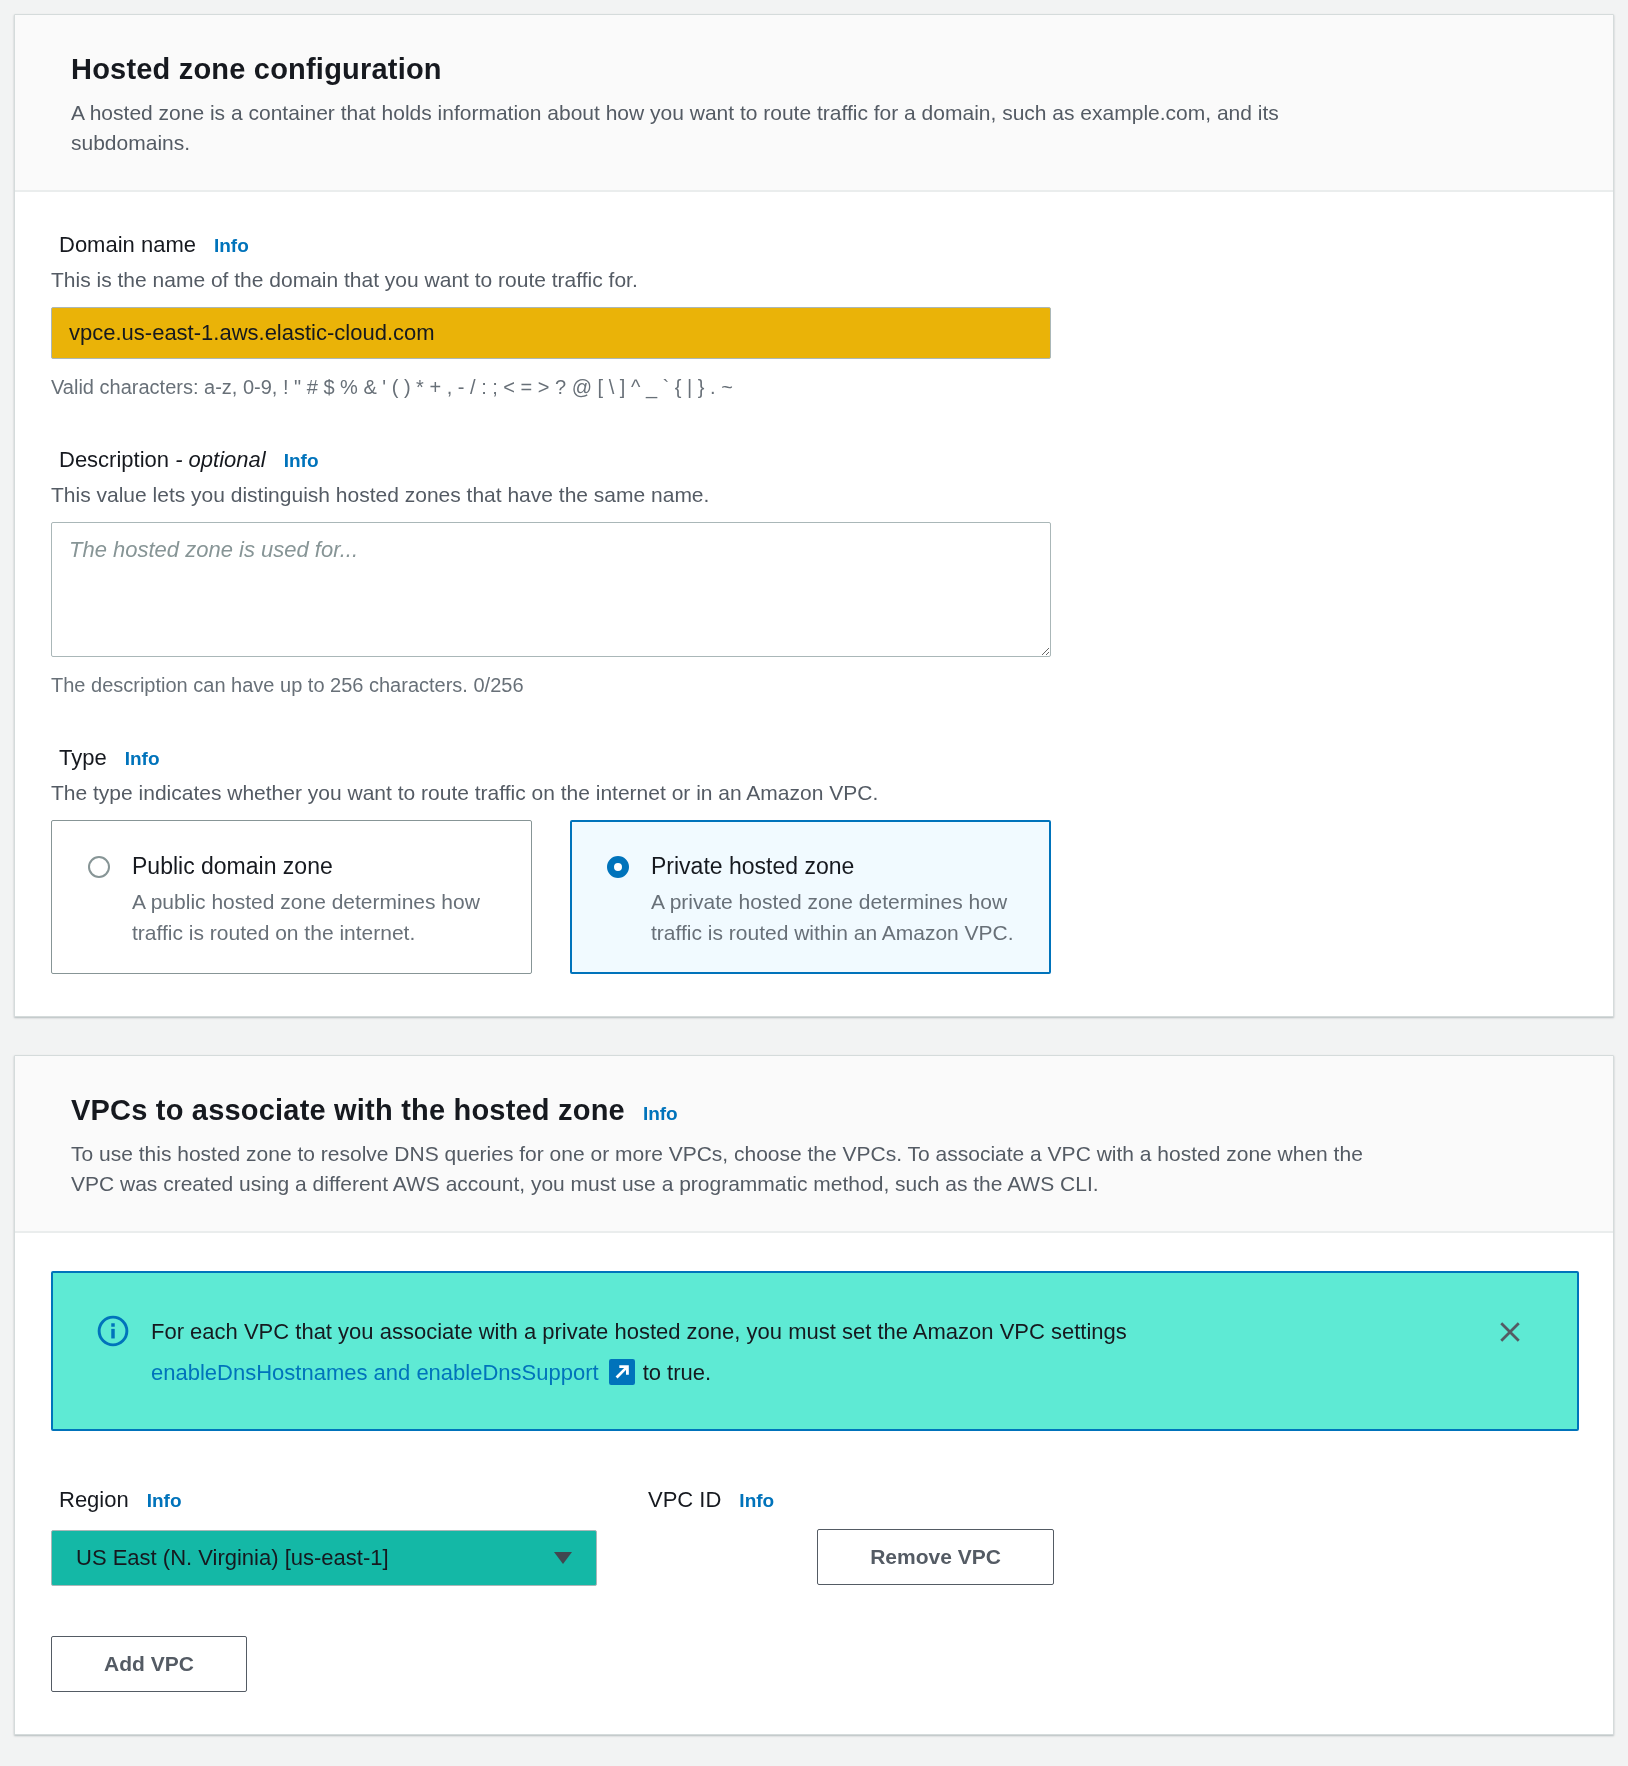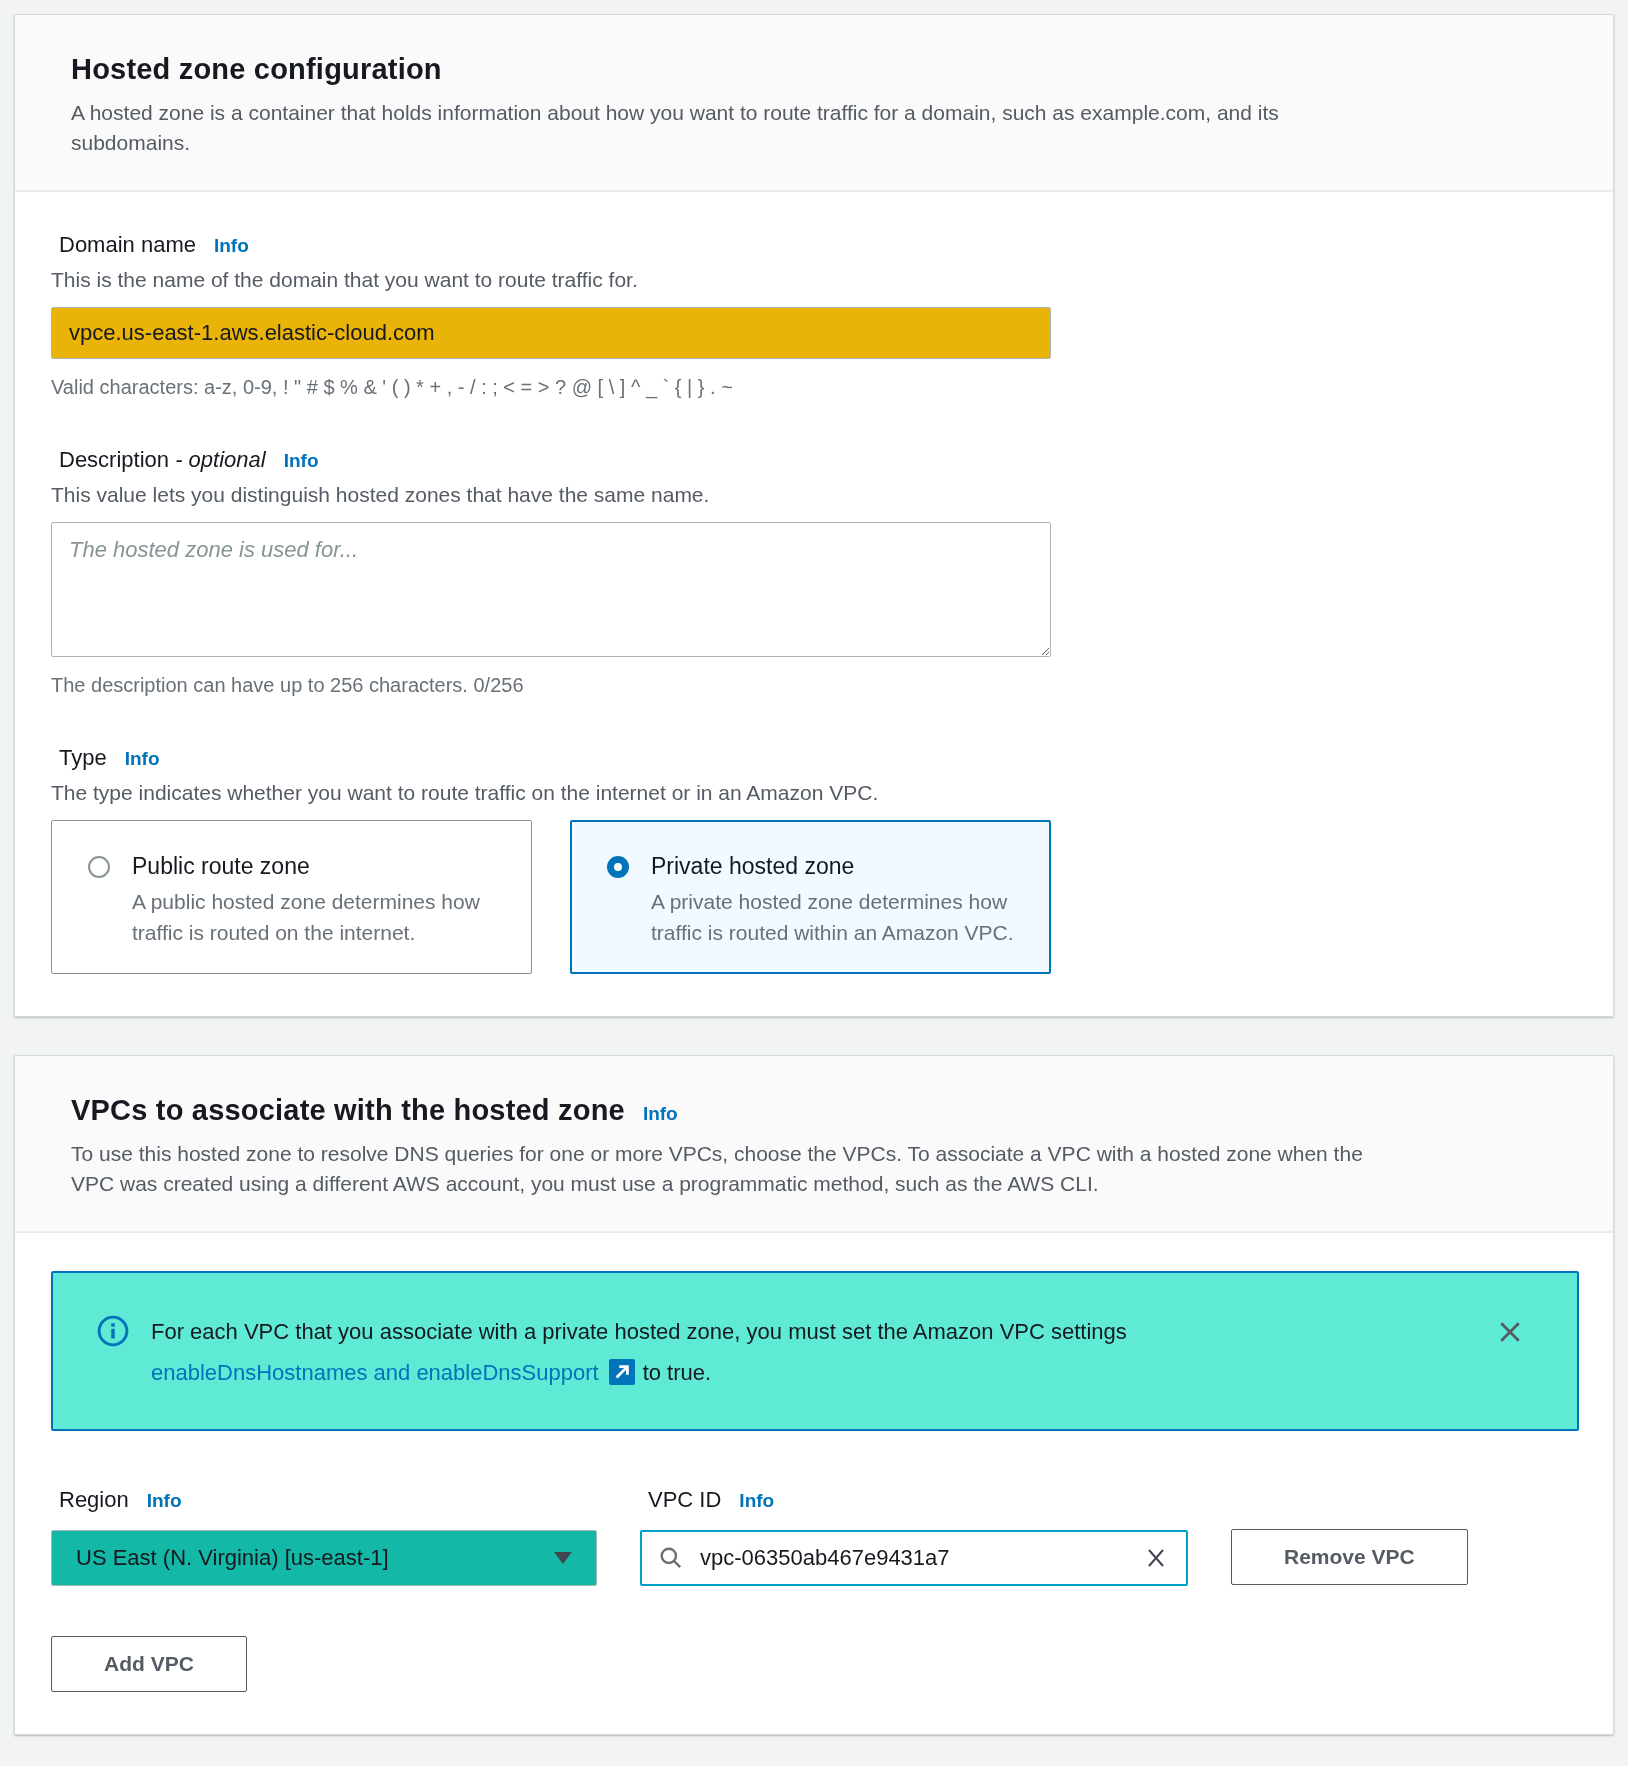--- a/index.html
+++ b/index.html
@@ -127,21 +127,21 @@
       <div class="field">
         <div class="label-row">
           <span class="label">Type</span>
           <a class="info-link">Info</a>
         </div>
         <p class="helper">The type indicates whether you want to route traffic on the internet or in an Amazon VPC.</p>
         <div class="tiles">
           <div class="tile">
             <span class="radio"></span>
             <span>
-              <div class="tile-title">Public route zone</div>
+              <div class="tile-title">Public domain zone</div>
               <div class="tile-desc">A public hosted zone determines how traffic is routed on the internet.</div>
             </span>
           </div>
           <div class="tile selected">
             <span class="radio"></span>
             <span>
               <div class="tile-title">Private hosted zone</div>
               <div class="tile-desc">A private hosted zone determines how traffic is routed within an Amazon VPC.</div>
             </span>
           </div>
@@ -193,34 +193,20 @@
             <span class="select-value">US East (N. Virginia) [us-east-1]</span>
             <span class="caret"></span>
           </div>
         </div>
 
         <div class="col">
           <div class="label-row">
             <span class="label">VPC ID</span>
             <a class="info-link">Info</a>
           </div>
-          <div class="search-wrap">
-            <span class="search-icon">
-              <svg width="26" height="26" viewBox="0 0 24 24">
-                  <circle cx="10" cy="10" r="6.6" fill="none" stroke="#687078" stroke-width="2.2"></circle>
-                  <path d="M15 15 L20.5 20.5" stroke="#687078" stroke-width="2.2"></path>
-                </svg>
-            </span>
-            <input class="search-input" type="text" value="vpc-06350ab467e9431a7" style="">
-            <span class="clear-icon">
-              <svg width="24" height="24" viewBox="0 0 24 24">
-                  <path d="M5 4 L19 20 M19 4 L5 20" stroke="#414750" stroke-width="2" fill="none"></path>
-                </svg>
-            </span>
-          </div>
         </div>
 
         <div class="col">
           <div class="btn-spacer"></div>
           <button class="btn">Remove VPC</button>
         </div>
       </div>
 
       <div>
         <button class="btn add-vpc">Add VPC</button>

